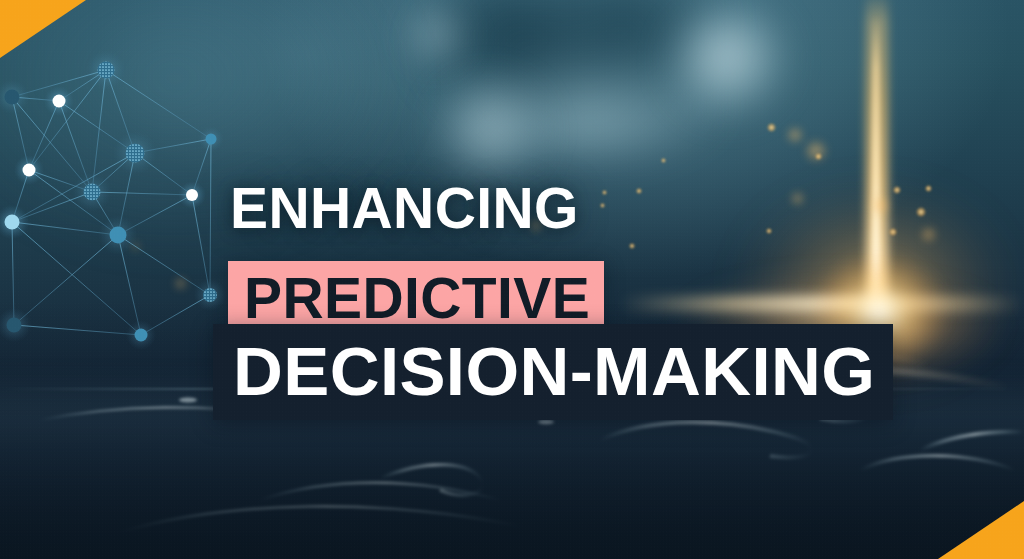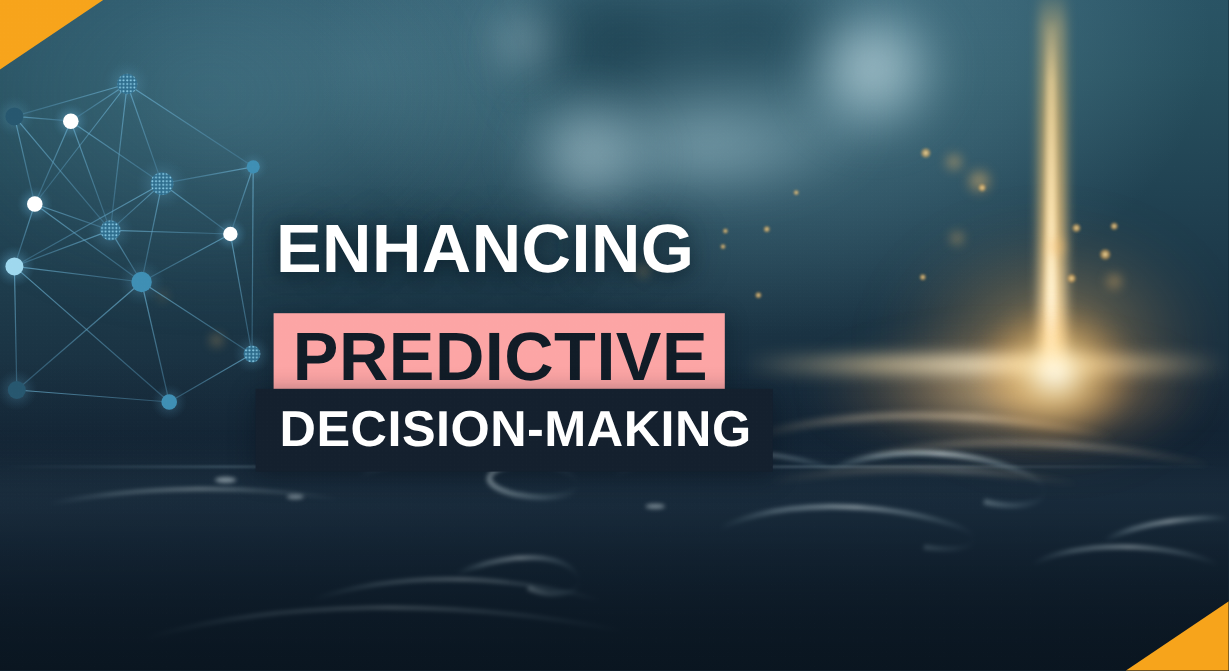--- a/index.html
+++ b/index.html
@@ -208,21 +208,21 @@
     top: 261px;
     font-size: 57px;
     color: #111c27;
     background: #fca5a5;
     padding: 9px 14px 11px 16px;
     box-shadow: 0 3px 18px rgba(8,20,30,0.40);
   }
   .line-3 {
     left: 213px;
     top: 324px;
-    font-size: 42px;
+    font-size: 69px;
     color: #ffffff;
     background: #14202e;
     padding: 13px 18px 14px 20px;
     box-shadow: 0 4px 20px rgba(6,16,26,0.45);
   }
 
   
   .grain {
     position: absolute; inset: 0;
     pointer-events: none;

